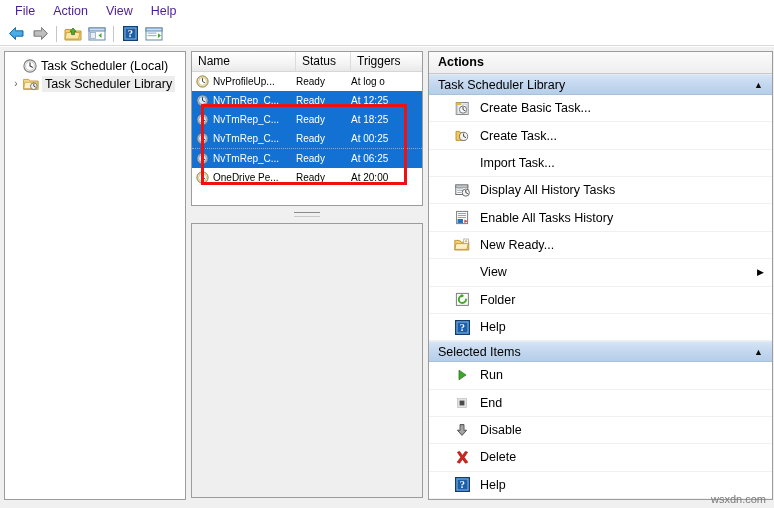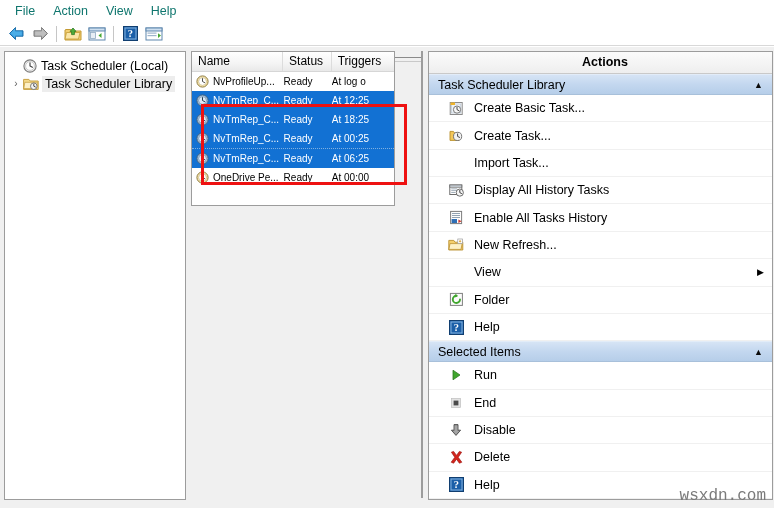--- a/index.html
+++ b/index.html
@@ -23,21 +23,21 @@
     height: 22px;
     background: #ffffff;
     display: flex;
     align-items: center;
     padding-left: 6px;
     box-sizing: border-box;
   }
   .menubar-item {
     padding: 2px 9px;
     font-size: 12.5px;
-    color: #0f766e;
+    color: #4c1d95;
     line-height: 16px;
     cursor: default;
   }
 
   
   .toolbar {
     height: 24px;
     background: #ffffff;
     display: flex;
     align-items: center;
@@ -98,21 +98,21 @@
     background: #ededed;
     padding: 1px 3px;
     margin-left: 3px;
   }
 
   
   .center-panel {
     width: 232px;
     margin: 4px 0 8px 5px;
     display: flex;
-    flex-direction: row;
+    flex-direction: column;
     box-sizing: border-box;
   }
   .list-box {
     height: 155px;
     border: 1px solid #9c9c9c;
     background: #ffffff;
     box-sizing: border-box;
     position: relative;
     overflow: hidden;
   }
@@ -190,21 +190,20 @@
   }
   .actions-title {
     height: 22px;
     background: linear-gradient(to bottom, #fbfbfb 0%, #eeeeee 100%);
     border-bottom: 1px solid #c9c9c9;
     font-weight: bold;
     font-size: 12.5px;
     line-height: 21px;
     padding-left: 9px;
     box-sizing: border-box;
-    text-align: center;
   }
   .section-header {
     height: 21px;
     background: linear-gradient(to bottom, #d6e4f5 0%, #c3d7ef 50%, #b6cee9 100%);
     border-bottom: 1px solid #a8c0da;
     border-top: 1px solid #e2ecf8;
     display: flex;
     align-items: center;
     justify-content: space-between;
     padding: 0 9px 0 9px;
@@ -213,21 +212,21 @@
   }
   .collapse-arrow {
     font-size: 9px;
     color: #0b0b0b;
     line-height: 20px;
   }
   .action-item {
     height: 29px;
     display: flex;
     align-items: center;
-    padding-left: 19px;
+    padding-left: 25px;
     border-bottom: 1px solid #f0f0f0;
     font-size: 12.5px;
     box-sizing: border-box;
     position: relative;
   }
   .ai-icon {
     width: 16px; height: 16px;
     margin-right: 10px;
     display: flex; align-items: center; justify-content: center;
     flex: 0 0 16px;
@@ -246,23 +245,23 @@
     box-sizing: border-box;
     pointer-events: none;
     z-index: 40;
   }
 
   
   .watermark {
     position: absolute;
     right: 8px;
     bottom: 3px;
-    font-size: 16px;
+    font-size: 11px;
     color: #7a7a7a;
-    font-family: Liberation Mono, monospace;
+    font-family: Liberation Sans, sans-serif;
     margin-left: 42px;
   }
 </style>
 </head>
 <body>
 
 <div class="menubar">
   <div class="menubar-item">File</div>
   <div class="menubar-item">Action</div>
   <div class="menubar-item">View</div>
@@ -434,21 +433,21 @@
             <span style="display:flex;">
               <svg width="13" height="13" viewBox="0 0 13 13">
                 <circle cx="6.5" cy="6.5" r="5.6" fill="#fae6a8" stroke="#8d7b43" stroke-width="1"></circle>
                 <circle cx="6.5" cy="6.5" r="3.9" fill="#ffffff" stroke="#c3b483" stroke-width="0.7"></circle>
                 <path d="M6.5 3.6 L6.5 6.5 L8.6 7.6" stroke="#4a4a4a" stroke-width="1" fill="none" stroke-linecap="round"></path>
               </svg>
             </span>
             <span class="lr-name-text">OneDrive Pe...</span>
           </div>
           <div class="lr-status">Ready</div>
-          <div class="lr-trig">At 00:00</div>
+          <div class="lr-trig">At 20:00</div>
         </div>
 
       </div>
     </div>
 
     <div class="splitter">
       <div class="grip"></div>
     </div>
 
     <div class="detail-box"></div>
@@ -522,21 +521,21 @@
 
     <div class="action-item">
       <span class="ai-icon">
         <svg width="16" height="14" viewBox="0 0 16 14">
           <path d="M0.8 2.4 L0.8 12 L14.8 12 L14.8 4.2 L7 4.2 L5.8 2.4 Z" fill="#f4cf6d" stroke="#bb9130" stroke-width="0.9" stroke-linejoin="round"></path>
           <path d="M2 5.6 L14.2 5.6 L13 11.4 L0.9 11.4 Z" fill="#fdf0c5" stroke="#bb9130" stroke-width="0.8"></path>
           <rect x="9.8" y="1" width="4.6" height="4.6" fill="#ffffff" stroke="#9a9a9a" stroke-width="0.7"></rect>
           <path d="M11 3.3 L13.2 3.3 M12.1 2.2 L12.1 4.4" stroke="#d8a33a" stroke-width="0.9"></path>
         </svg>
       </span>
-      <span class="ai-label">New Refresh...</span>
+      <span class="ai-label">New Ready...</span>
     </div>
 
     <div class="action-item">
       <span class="ai-icon"></span>
       <span class="ai-label">View</span>
       <span class="submenu-arrow">▶</span>
     </div>
 
     <div class="action-item">
       <span class="ai-icon">

